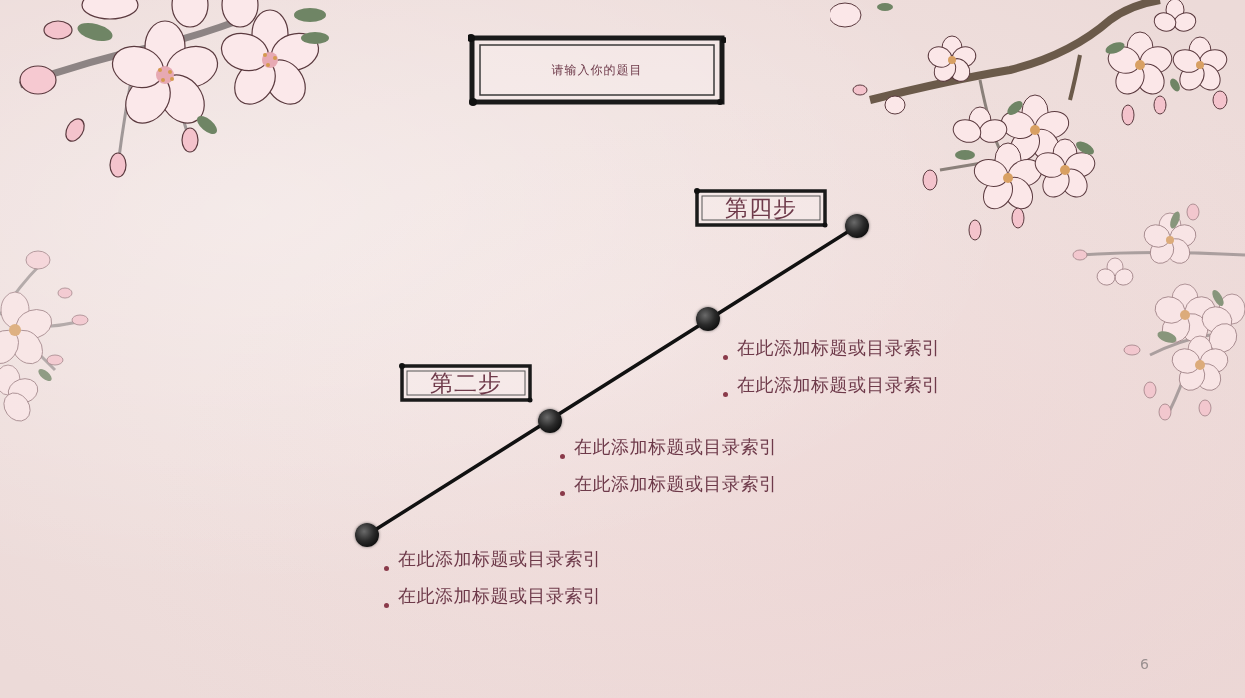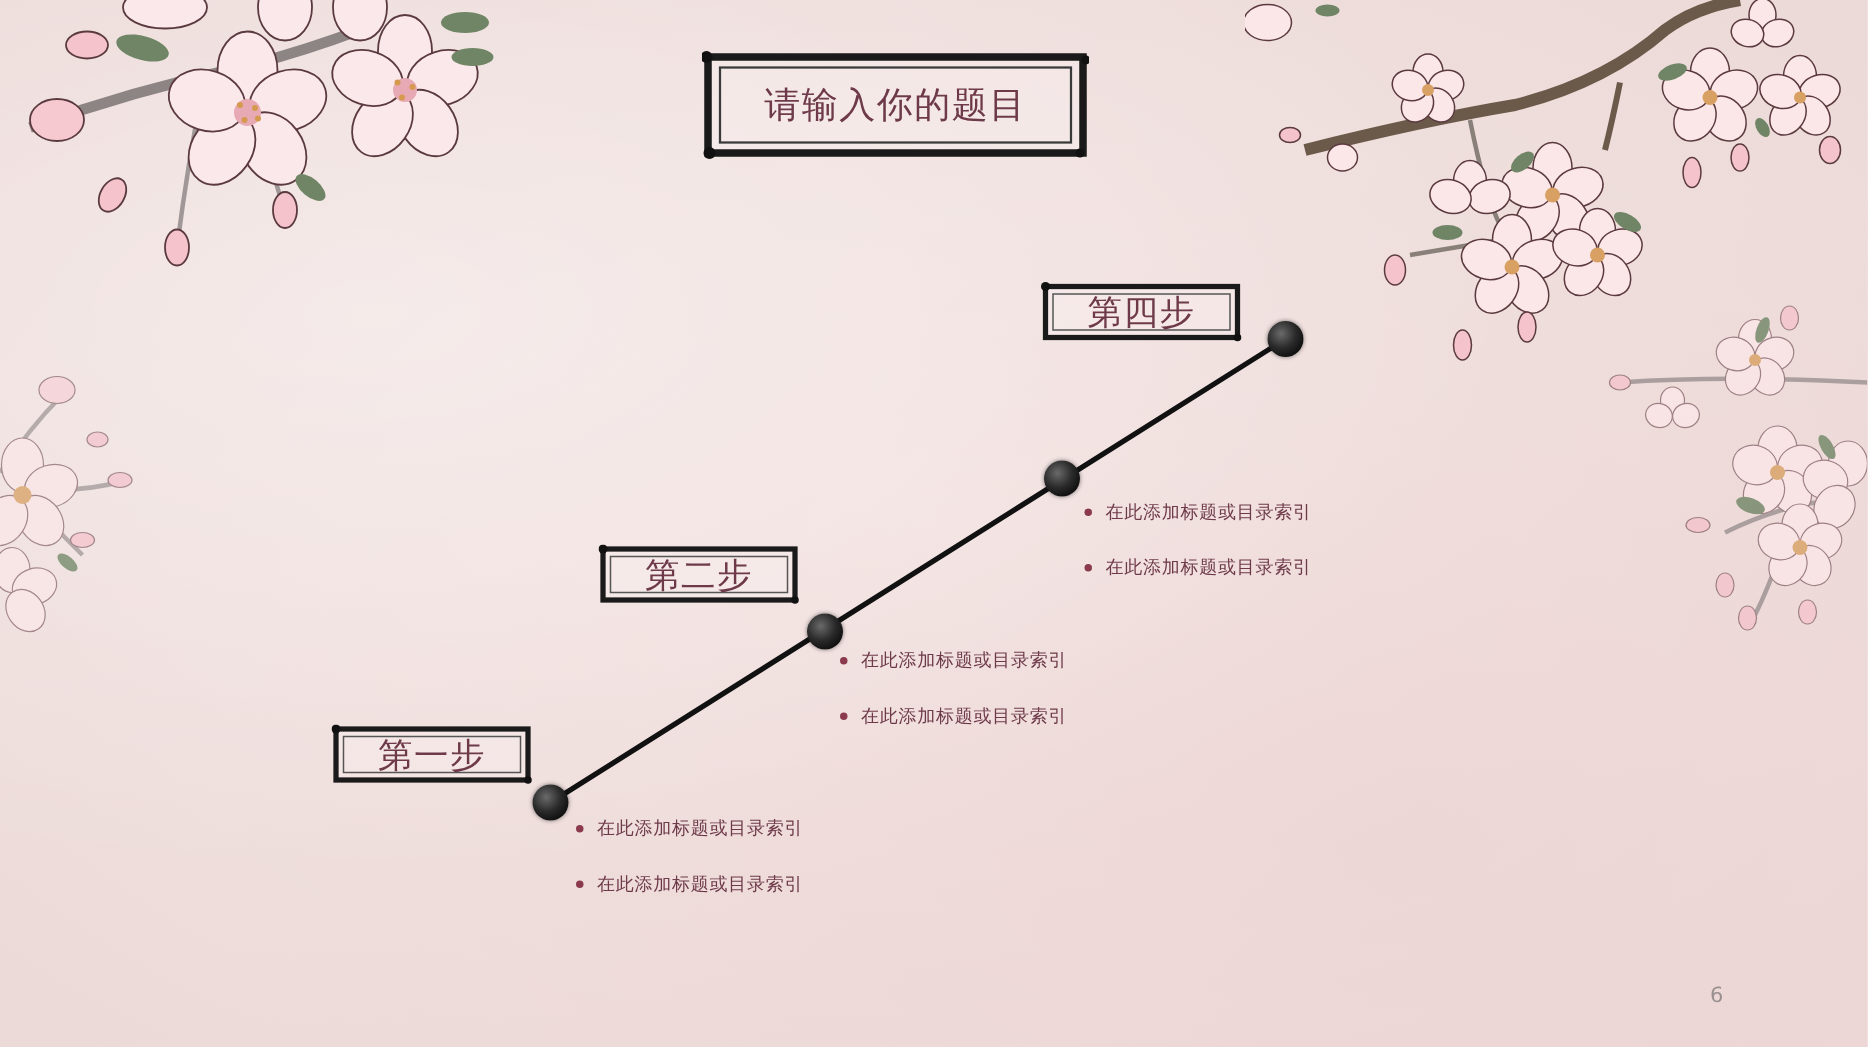--- a/index.html
+++ b/index.html
@@ -18,33 +18,33 @@
   .blossom { position:absolute; }
   .title-frame {
     position:absolute; left:468px; top:34px; width:258px; height:72px;
   }
   .frame-svg { position:absolute; left:0; top:0; }
   .frame-text {
     position:absolute; left:0; right:0; top:0; bottom:0;
     display:flex; align-items:center; justify-content:center;
     color:#6e3a4a; letter-spacing:1px;
   }
-  .title-frame .frame-text { font-size:24px; }
+  .title-frame .frame-text { font-size:12px; }
   .step { position:absolute; width:134px; height:40px; }
   .step .frame-text { font-size:23px; }
   .line-svg { position:absolute; left:0; top:0; }
   .node {
     position:absolute; width:24px; height:24px; border-radius:50%;
     background: radial-gradient(circle at 38% 35%, #6a6a6a 0%, #2a2a2a 45%, #0c0c0c 80%);
     box-shadow: 0 0 3px rgba(0,0,0,0.5);
   }
   .bullets { position:absolute; }
   .bullet {
-    display:flex; align-items:center; height:37px;
-    color:#6e3a4a; font-size:12px; letter-spacing:0.5px;
+    display:flex; align-items:flex-end; height:37px;
+    color:#6e3a4a; font-size:18px; letter-spacing:0.5px;
   }
   .dot { width:5px; height:5px; border-radius:50%; background:#8a3a4a; margin-right:9px; }
   .page-num {
     position:absolute; left:1140px; top:656px; font-size:14px; color:#9a9090;
   }
 </style>
 </head>
 <body>
 
 <div class="slide">
@@ -276,29 +276,20 @@
       <rect x="4" y="4" width="250" height="64" fill="rgba(250,240,240,0.4)" stroke="#1a1a1a" stroke-width="5"></rect>
       <rect x="12" y="11" width="234" height="50" fill="none" stroke="#3a3a3a" stroke-width="1.5"></rect>
       <circle cx="3" cy="4" r="4" fill="#111"></circle>
         <circle cx="256" cy="6" r="3" fill="#111"></circle>
       <circle cx="5" cy="68" r="4" fill="#111"></circle>
         <circle cx="252" cy="68" r="3" fill="#111"></circle>
     </svg>
     <div class="frame-text">请输入你的题目</div>
   </div>
 
-  <div class="step" style="left:221px;top:483px">
-    <svg class="frame-svg" width="134" height="40" viewBox="0 0 134 40">
-      <rect x="3" y="3" width="128" height="34" fill="rgba(250,240,240,0.4)" stroke="#1a1a1a" stroke-width="3.5"></rect>
-      <rect x="8" y="8" width="118" height="24" fill="none" stroke="#555" stroke-width="1"></rect>
-      <circle cx="3" cy="3" r="3" fill="#111"></circle>
-        <circle cx="131" cy="37" r="2.5" fill="#111"></circle>
-    </svg>
-    <div class="frame-text">第一步</div>
-  </div>
   <div class="node" style="left:355px;top:523px"></div>
   <div class="bullets" style="left:384px;top:534px">
     <div class="bullet">
         <span class="dot"></span>
         <span>在此添加标题或目录索引</span>
       </div>
     <div class="bullet">
         <span class="dot"></span>
         <span>在此添加标题或目录索引</span>
       </div>

